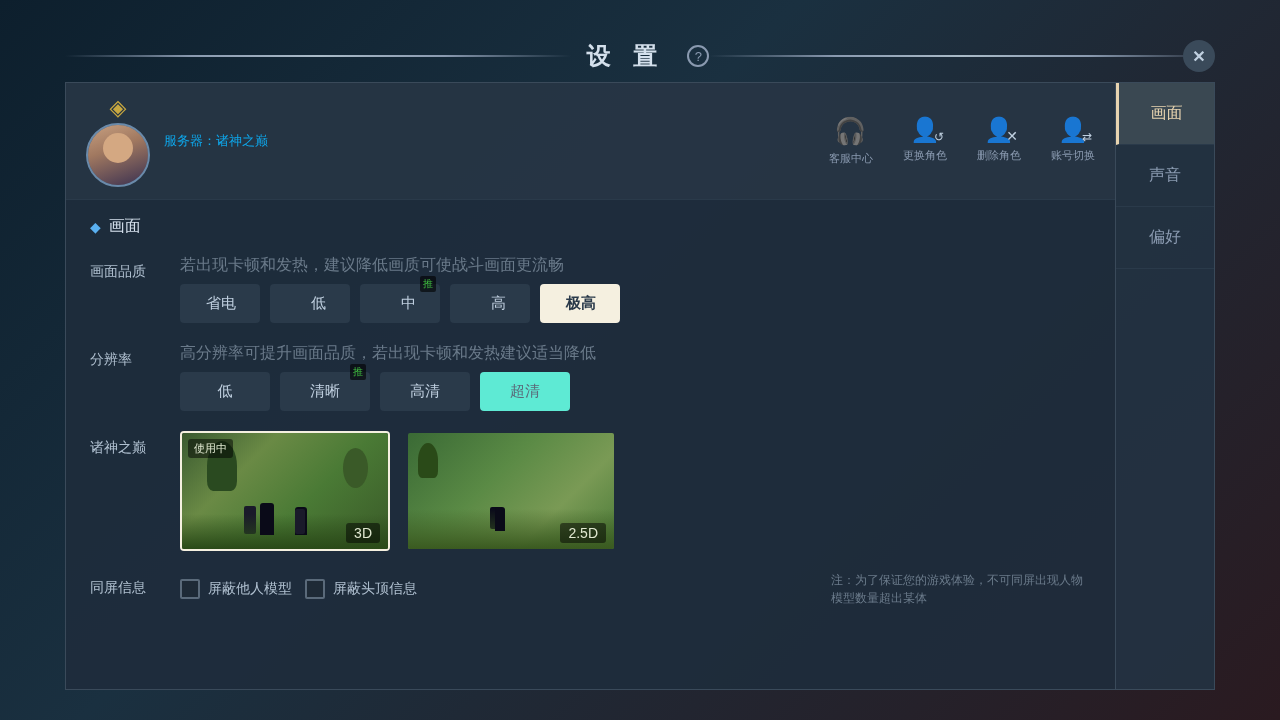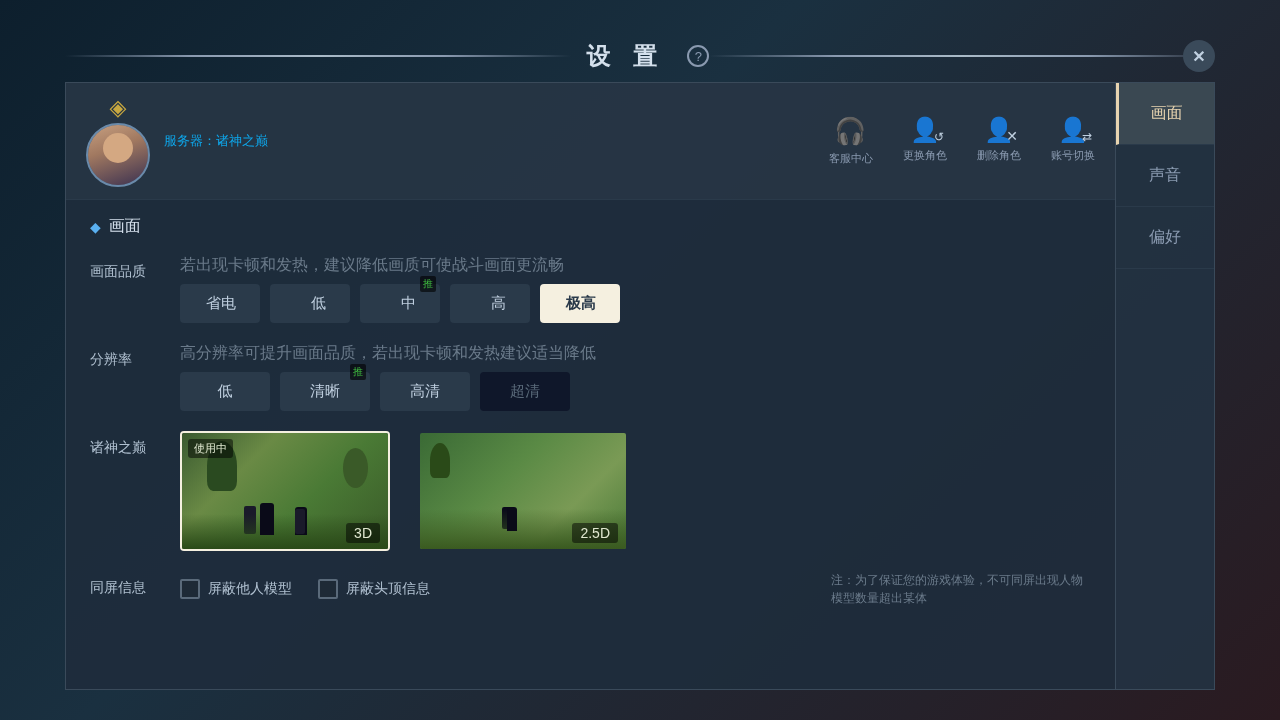--- a/index.html
+++ b/index.html
@@ -293,28 +293,28 @@
       top: -8px;
       right: 4px;
       font-size: 10px;
       color: #40c040;
       background: rgba(0,0,0,0.6);
       padding: 1px 3px;
       border-radius: 2px;
     }
 
     .res-btn.disabled {
-      background: #0f172a;
+      background: #5eead4;
       color: #5a6a7a;
     }
 
     
     .video-thumbs {
       display: flex;
-      gap: 28px;
+      gap: 16px;
     }
 
     .video-thumb {
       width: 210px;
       height: 120px;
       border-radius: 4px;
       overflow: hidden;
       position: relative;
       border: 2px solid transparent;
       cursor: pointer;
@@ -358,21 +358,21 @@
       color: #e0e8d0;
       font-size: 11px;
       padding: 2px 6px;
       border-radius: 3px;
     }
 
     
     .checkbox-row {
       display: flex;
       align-items: center;
-      gap: 26px;
+      gap: 13px;
     }
 
     .checkbox-item {
       display: flex;
       align-items: center;
       gap: 8px;
       cursor: pointer;
     }
 
     .checkbox-box {

